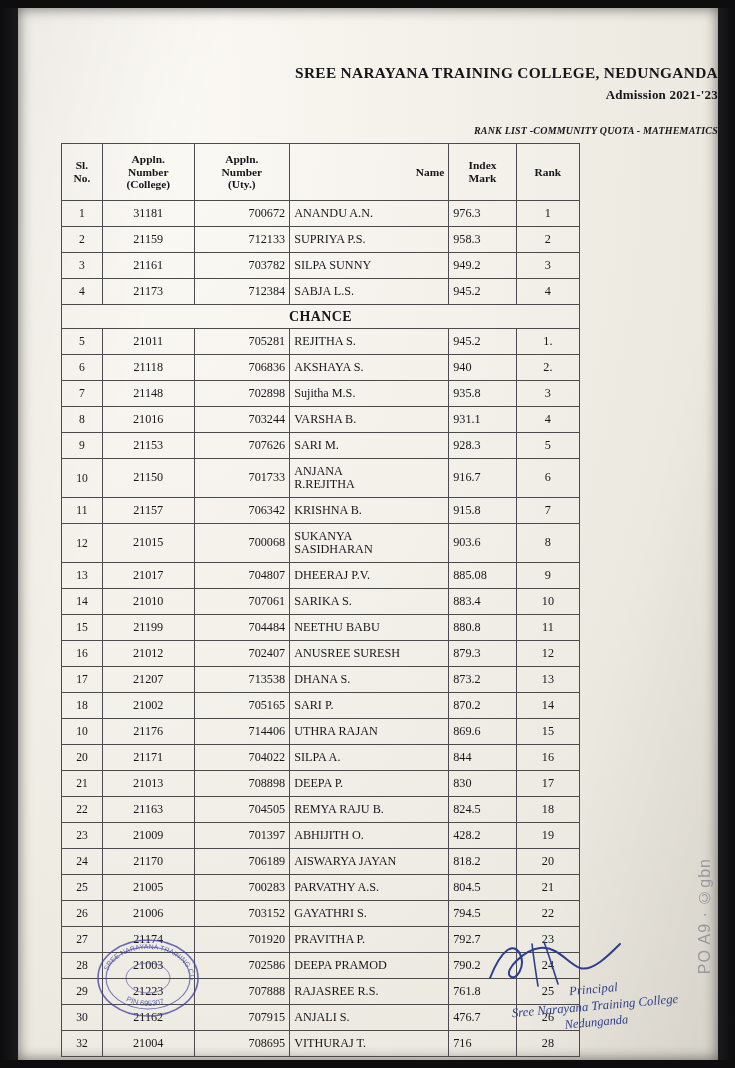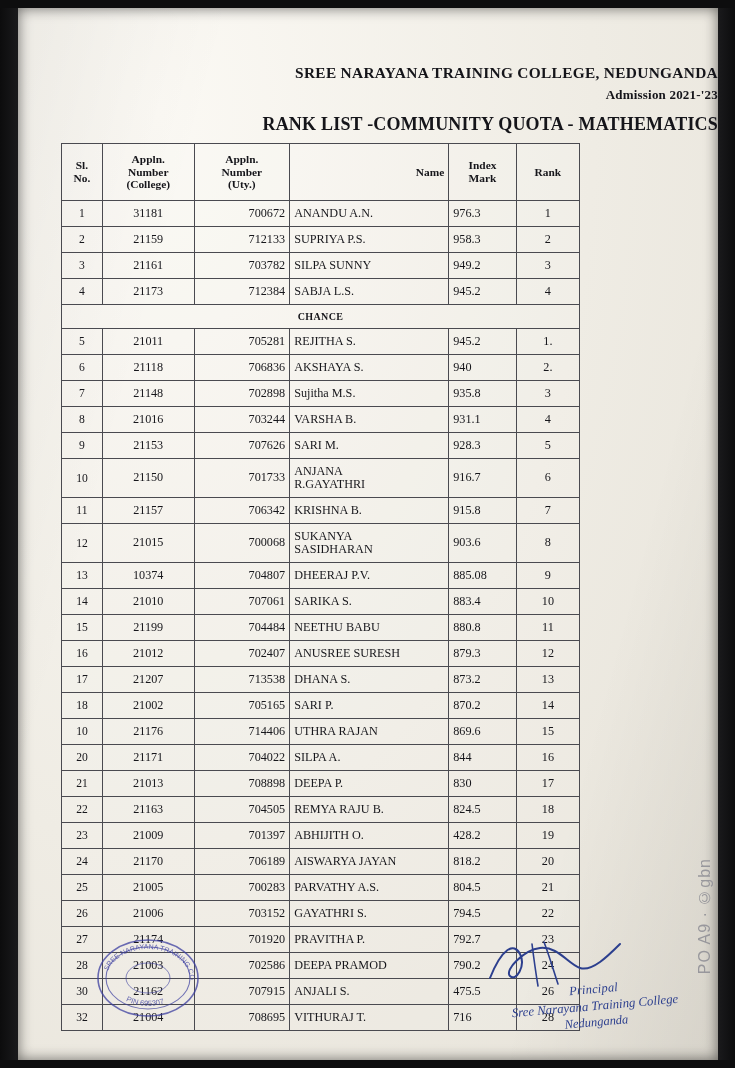--- a/index.html
+++ b/index.html
@@ -45,24 +45,25 @@
     font-weight: bold;
     letter-spacing: 0.3px;
   }
   .title-sub {
     font-size: 13px;
     font-weight: bold;
     margin-top: 5px;
     letter-spacing: 0.2px;
   }
   .title-third {
-    font-size: 18px;
+    font-size: 10px;
     font-weight: bold;
-    margin-top: 11px;
+    margin-top: 22px;
     letter-spacing: 0.2px;
+    font-style: italic;
   }
   table.ranklist {
     position: absolute;
     left: 43px;
     top: 135px;
     width: 519px;
     border-collapse: collapse;
     color: #16161b;
     font-size: 12.2px;
     background: rgba(255,255,255,0.12);
@@ -111,21 +112,21 @@
   }
   tr.row-tall td {
     height: 34px;
   }
   tr.row-normal td {
     height: 21px;
   }
   td.chance {
     text-align: center;
     font-weight: bold;
-    font-size: 10px;
+    font-size: 14px;
     letter-spacing: 0.4px;
     height: 19px;
   }
   .name-two-line {
     display: block;
     line-height: 1.08;
   }
   
   .seal {
     position: absolute;
@@ -324,21 +325,21 @@
           <td class="name">SARI M.</td>
           <td class="index">928.3</td>
           <td class="rank">5</td>
         </tr>
         <tr class="row-tall">
           <td class="sl">10</td>
           <td class="appl-col">21150</td>
           <td class="appl-uty">701733</td>
           <td class="name">
             <span class="name-two-line">ANJANA</span>
-            <span class="name-two-line">R.GAYATHRI</span>
+            <span class="name-two-line">R.REJITHA</span>
           </td>
           <td class="index">916.7</td>
           <td class="rank">6</td>
         </tr>
         <tr class="row-normal">
           <td class="sl">11</td>
           <td class="appl-col">21157</td>
           <td class="appl-uty">706342</td>
           <td class="name">KRISHNA B.</td>
           <td class="index">915.8</td>
@@ -350,21 +351,21 @@
           <td class="appl-uty">700068</td>
           <td class="name">
             <span class="name-two-line">SUKANYA</span>
             <span class="name-two-line">SASIDHARAN</span>
           </td>
           <td class="index">903.6</td>
           <td class="rank">8</td>
         </tr>
         <tr class="row-normal">
           <td class="sl">13</td>
-          <td class="appl-col">10374</td>
+          <td class="appl-col">21017</td>
           <td class="appl-uty">704807</td>
           <td class="name">DHEERAJ P.V.</td>
           <td class="index">885.08</td>
           <td class="rank">9</td>
         </tr>
         <tr class="row-normal">
           <td class="sl">14</td>
           <td class="appl-col">21010</td>
           <td class="appl-uty">707061</td>
           <td class="name">SARIKA S.</td>
@@ -477,25 +478,33 @@
         </tr>
         <tr class="row-normal">
           <td class="sl">28</td>
           <td class="appl-col">21003</td>
           <td class="appl-uty">702586</td>
           <td class="name">DEEPA  PRAMOD</td>
           <td class="index">790.2</td>
           <td class="rank">24</td>
         </tr>
         <tr class="row-normal">
+          <td class="sl">29</td>
+          <td class="appl-col">21223</td>
+          <td class="appl-uty">707888</td>
+          <td class="name">RAJASREE R.S.</td>
+          <td class="index">761.8</td>
+          <td class="rank">25</td>
+        </tr>
+        <tr class="row-normal">
           <td class="sl">30</td>
           <td class="appl-col">21162</td>
           <td class="appl-uty">707915</td>
           <td class="name">ANJALI  S.</td>
-          <td class="index">475.5</td>
+          <td class="index">476.7</td>
           <td class="rank">26</td>
         </tr>
         <tr class="row-normal">
           <td class="sl">32</td>
           <td class="appl-col">21004</td>
           <td class="appl-uty">708695</td>
           <td class="name">VITHURAJ T.</td>
           <td class="index">716</td>
           <td class="rank">28</td>
         </tr>

